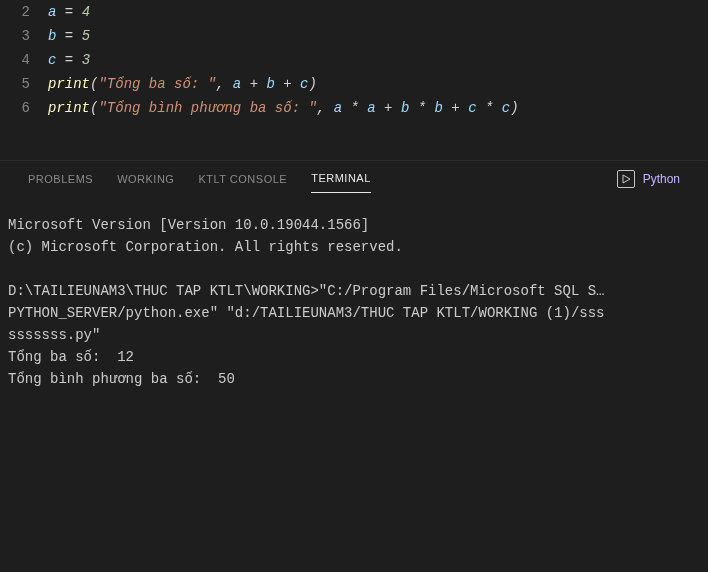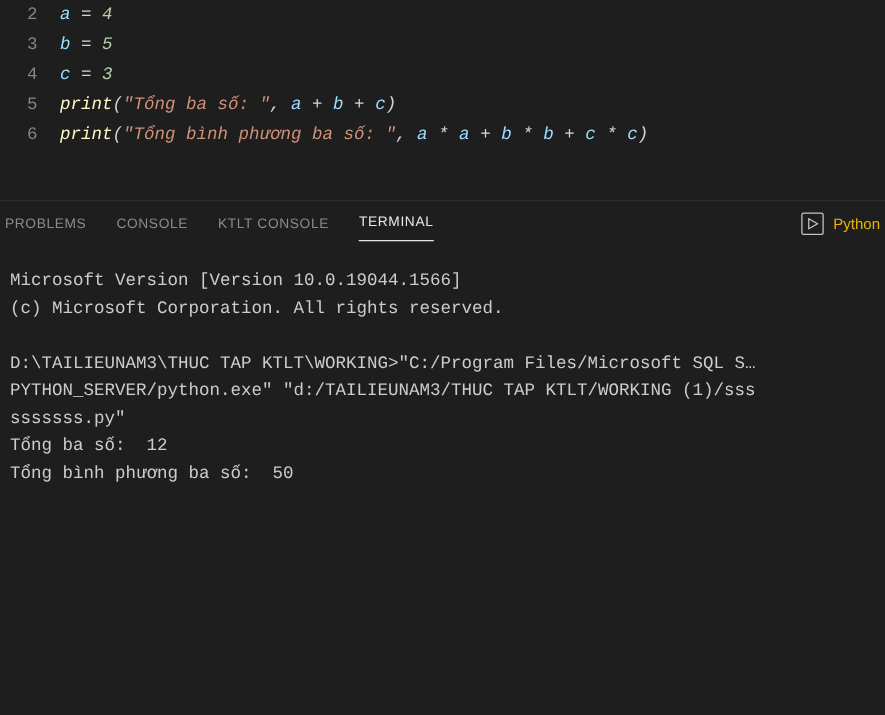--- a/index.html
+++ b/index.html
@@ -41,21 +41,21 @@
   .tok-pn { color: #d4d4d4; }
 
   .panel {
     border-top: 1px solid #2d2d2d;
     background: #1e1e1e;
   }
   .panel-tabs {
     display: flex;
     align-items: center;
     height: 35px;
-    padding: 0 4px;
+    padding: 0 28px;
     gap: 24px;
     position: relative;
   }
   .panel-tab {
     color: #8a8a8a;
     font-family: -apple-system, 'Segoe UI', sans-serif;
     font-size: 11px;
     letter-spacing: 0.5px;
     cursor: pointer;
     padding: 8px 0;
@@ -76,21 +76,21 @@
     border: 1px solid #c5c5c5;
     border-radius: 2px;
     display: flex;
     align-items: center;
     justify-content: center;
     color: #c5c5c5;
     font-size: 12px;
   }
   .run-icon svg { width: 10px; height: 10px; }
   .term-label {
-    color: #eab308;
+    color: #c4b5fd;
     font-family: -apple-system, 'Segoe UI', sans-serif;
     font-size: 12px;
   }
   .terminal {
     padding: 18px 8px 8px 8px;
     color: #cccccc;
     font-size: 14px;
     line-height: 22px;
     white-space: pre-wrap;
   }
@@ -119,21 +119,21 @@
     </div>
     <div class="code-line">
       <div class="line-number">6</div>
       <div class="code-content"><span class="tok-fn">print</span><span class="tok-pn">(</span><span class="tok-str">"Tổng bình phương ba số: "</span><span class="tok-pn">, </span><span class="tok-var">a</span><span class="tok-op"> * </span><span class="tok-var">a</span><span class="tok-op"> + </span><span class="tok-var">b</span><span class="tok-op"> * </span><span class="tok-var">b</span><span class="tok-op"> + </span><span class="tok-var">c</span><span class="tok-op"> * </span><span class="tok-var">c</span><span class="tok-pn">)</span></div>
     </div>
   </div>
 
 <div class="panel">
   <div class="panel-tabs">
     <div class="panel-tab">PROBLEMS</div>
-    <div class="panel-tab">CONSOLE</div>
+    <div class="panel-tab">WORKING</div>
     <div class="panel-tab">KTLT CONSOLE</div>
     <div class="panel-tab active">TERMINAL</div>
     <div class="panel-right">
       <div class="run-icon">
         <svg viewBox="0 0 10 10">
             <path d="M2 1 L9 5 L2 9 Z" fill="none" stroke="currentColor" stroke-width="1"></path>
           </svg>
       </div>
       <div class="term-label">Python</div>
     </div>

